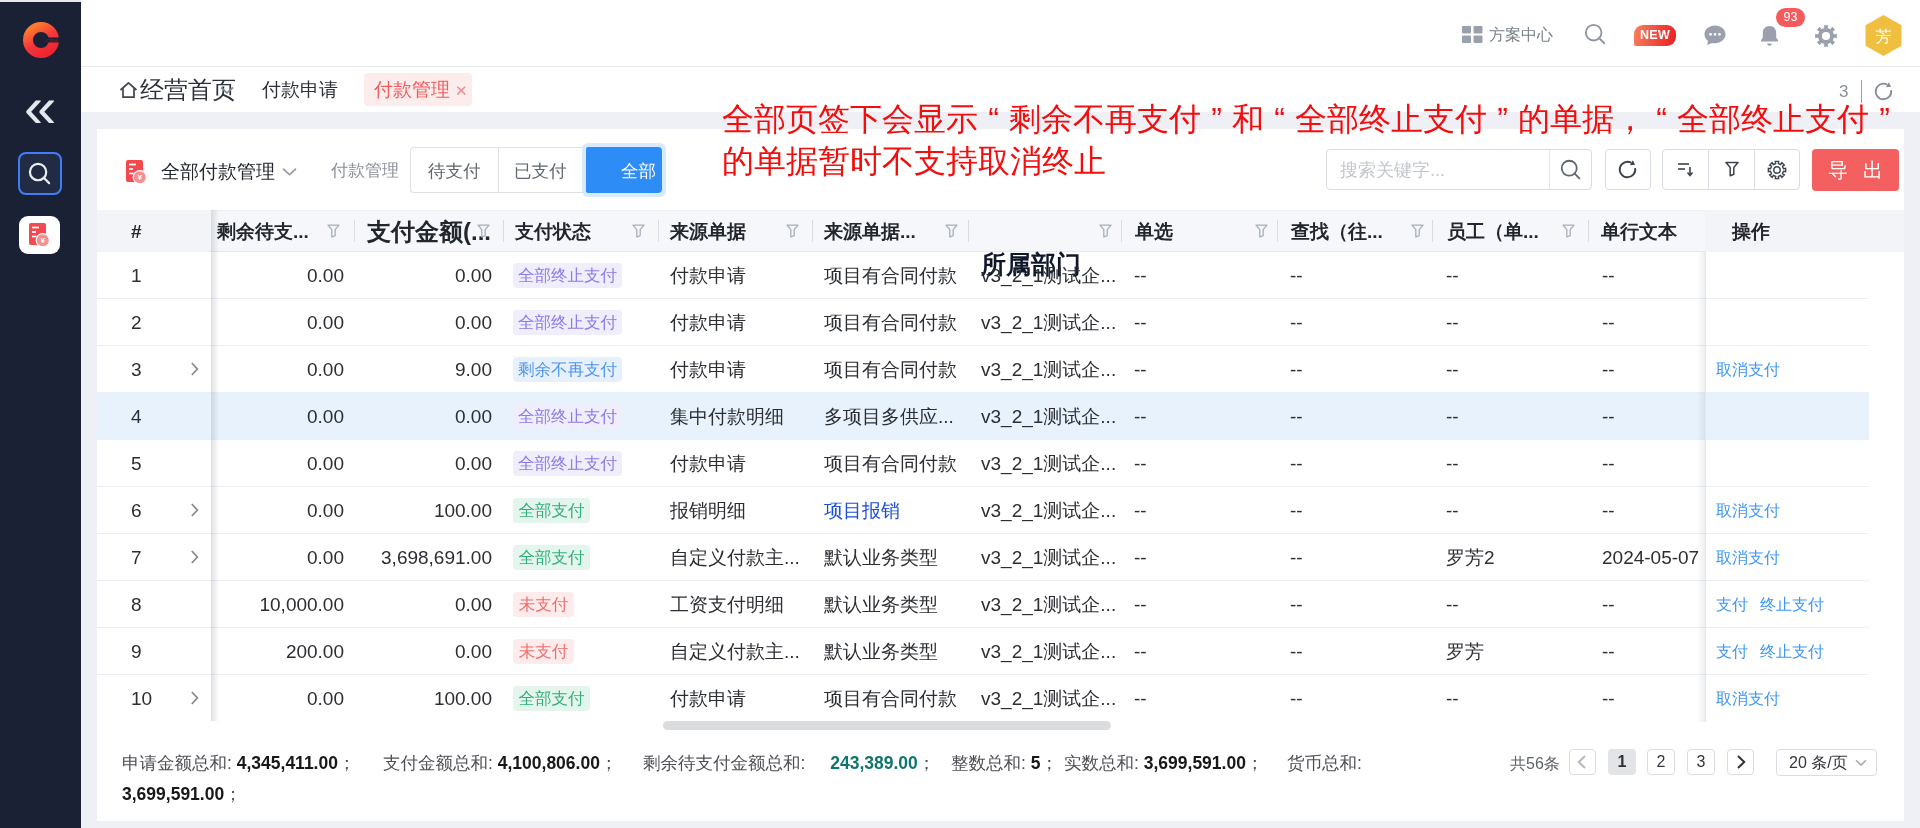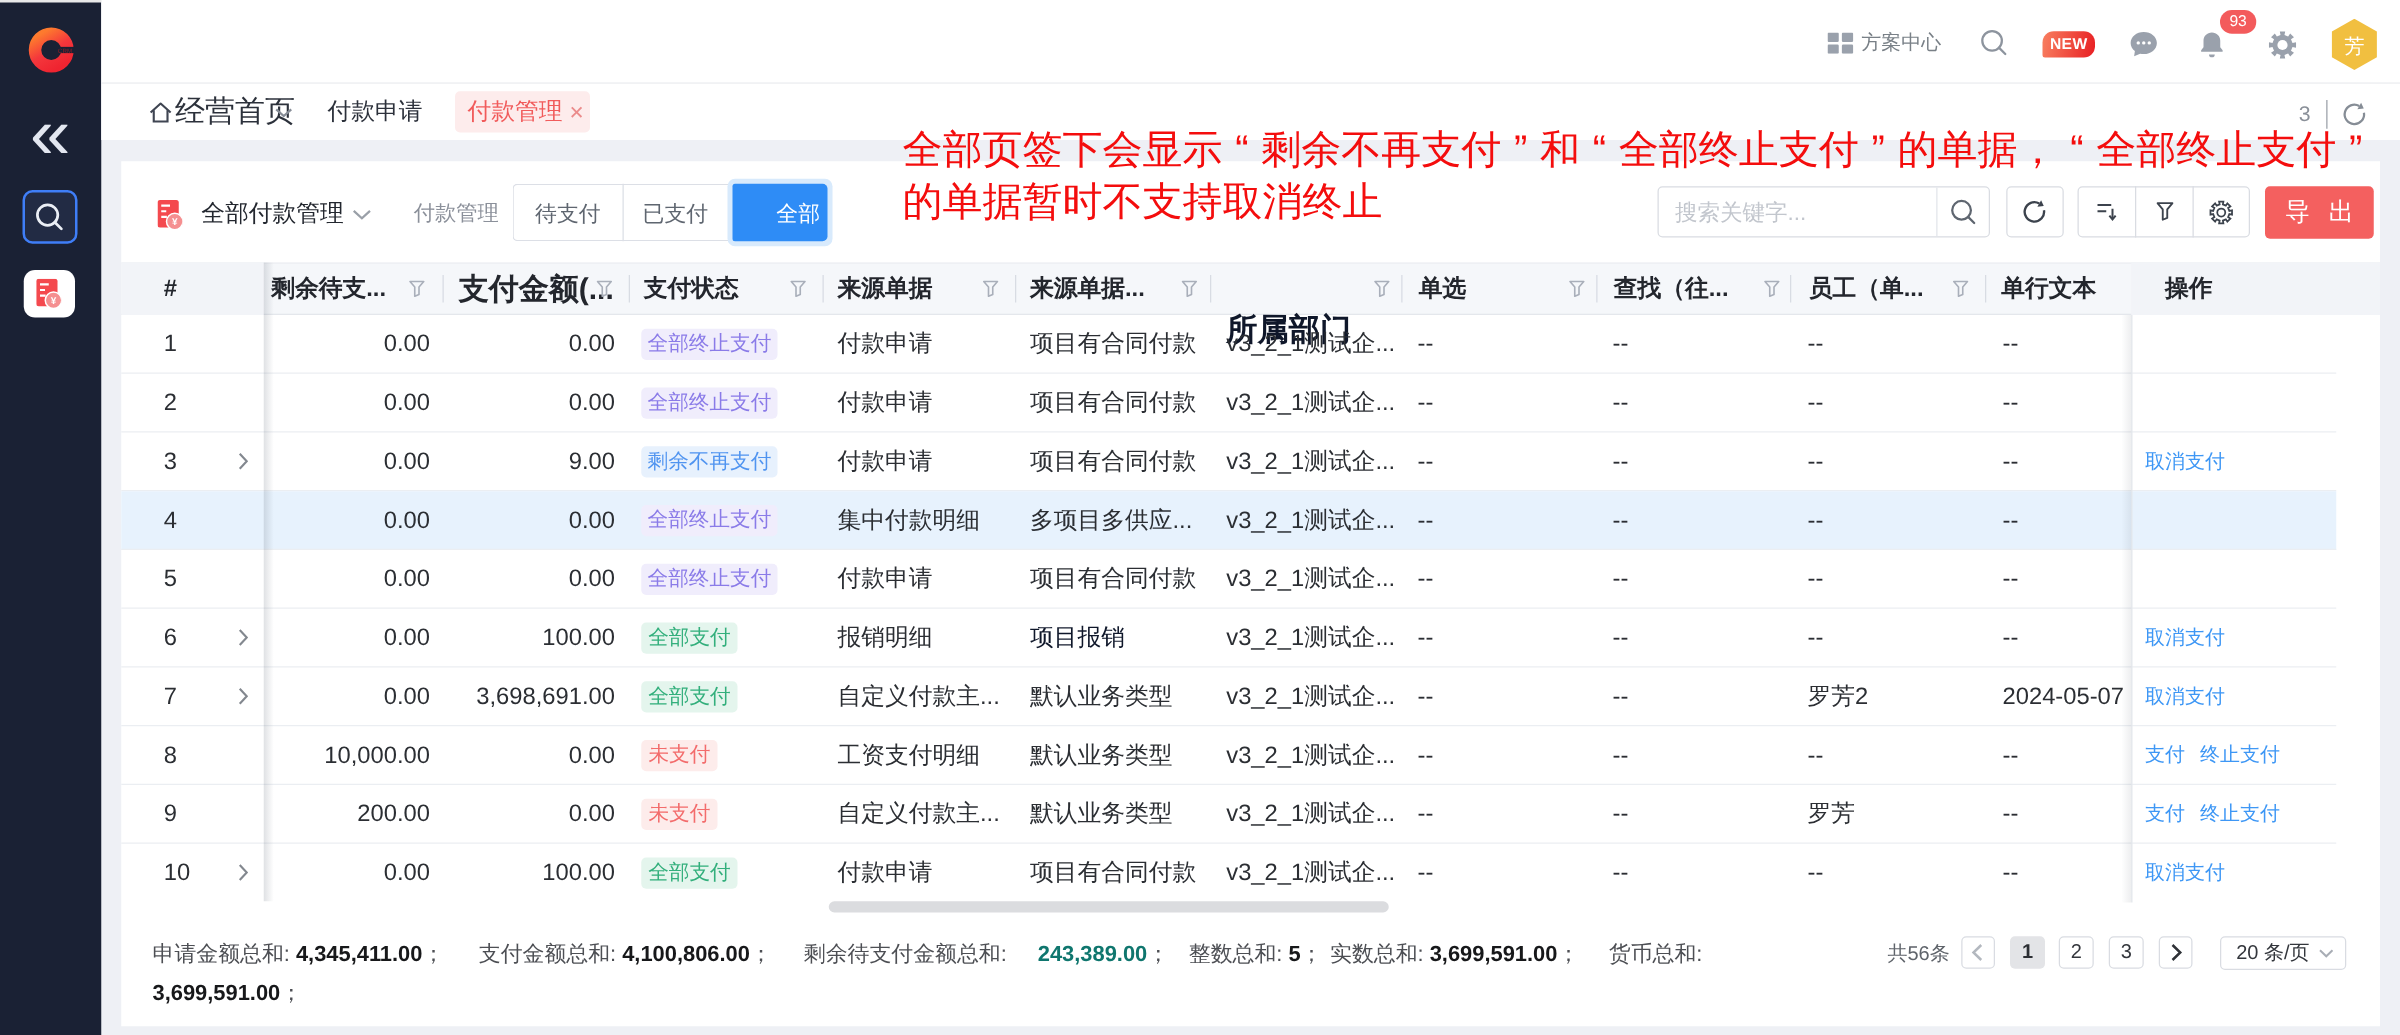--- a/index.html
+++ b/index.html
@@ -250,21 +250,21 @@
     <div style="position:absolute;left:1602px;top:453px;white-space:nowrap;font-size:19px;color:#2b2e33;line-height:22px;">--</div>
     <div style="position:absolute;left:97px;top:533px;width:1772px;height:1px;background:#ebeef2;"></div>
     <div style="position:absolute;left:131px;top:500px;white-space:nowrap;font-size:19px;color:#2b2e33;line-height:22px;">6</div>
     <svg style="position:absolute;left:190px;top:503px" width="9" height="14" viewBox="0 0 9 14">
       <polyline points="1.8,1 7.38,7.0 1.8,13" fill="none" stroke="#83888f" stroke-width="1.7"></polyline>
     </svg>
     <div style="position:absolute;left:224px;top:500px;width:120px;text-align:right;white-space:nowrap;font-size:19px;color:#2b2e33;line-height:22px;">0.00</div>
     <div style="position:absolute;left:352px;top:500px;width:140px;text-align:right;white-space:nowrap;font-size:19px;color:#2b2e33;line-height:22px;">100.00</div>
     <div style="position:absolute;left:513px;top:498px;width:77px;height:25px;background:#e4f5ed;border-radius:4px;color:#33af7c;font-size:16.5px;text-align:center;line-height:25px;">全部支付</div>
     <div style="position:absolute;left:670px;top:500px;white-space:nowrap;font-size:19px;color:#2b2e33;line-height:22px;">报销明细</div>
-    <div style="position:absolute;left:824px;top:500px;white-space:nowrap;font-size:19px;color:#0f172a;line-height:22px;">项目报销</div>
+    <div style="position:absolute;left:824px;top:500px;white-space:nowrap;font-size:19px;color:#1d4ed8;line-height:22px;">项目报销</div>
     <div style="position:absolute;left:981px;top:500px;white-space:nowrap;font-size:19px;color:#2b2e33;line-height:22px;">v3_2_1测试企...</div>
     <div style="position:absolute;left:1134px;top:500px;white-space:nowrap;font-size:19px;color:#2b2e33;line-height:22px;">--</div>
     <div style="position:absolute;left:1290px;top:500px;white-space:nowrap;font-size:19px;color:#2b2e33;line-height:22px;">--</div>
     <div style="position:absolute;left:1446px;top:500px;white-space:nowrap;font-size:19px;color:#2b2e33;line-height:22px;">--</div>
     <div style="position:absolute;left:1602px;top:500px;white-space:nowrap;font-size:19px;color:#2b2e33;line-height:22px;">--</div>
     <div style="position:absolute;left:1716px;top:501px;white-space:nowrap;font-size:16px;color:#3e97f5;line-height:19px;">取消支付</div>
     <div style="position:absolute;left:97px;top:580px;width:1772px;height:1px;background:#ebeef2;"></div>
     <div style="position:absolute;left:131px;top:547px;white-space:nowrap;font-size:19px;color:#2b2e33;line-height:22px;">7</div>
     <svg style="position:absolute;left:190px;top:550px" width="9" height="14" viewBox="0 0 9 14">
       <polyline points="1.8,1 7.38,7.0 1.8,13" fill="none" stroke="#83888f" stroke-width="1.7"></polyline>

